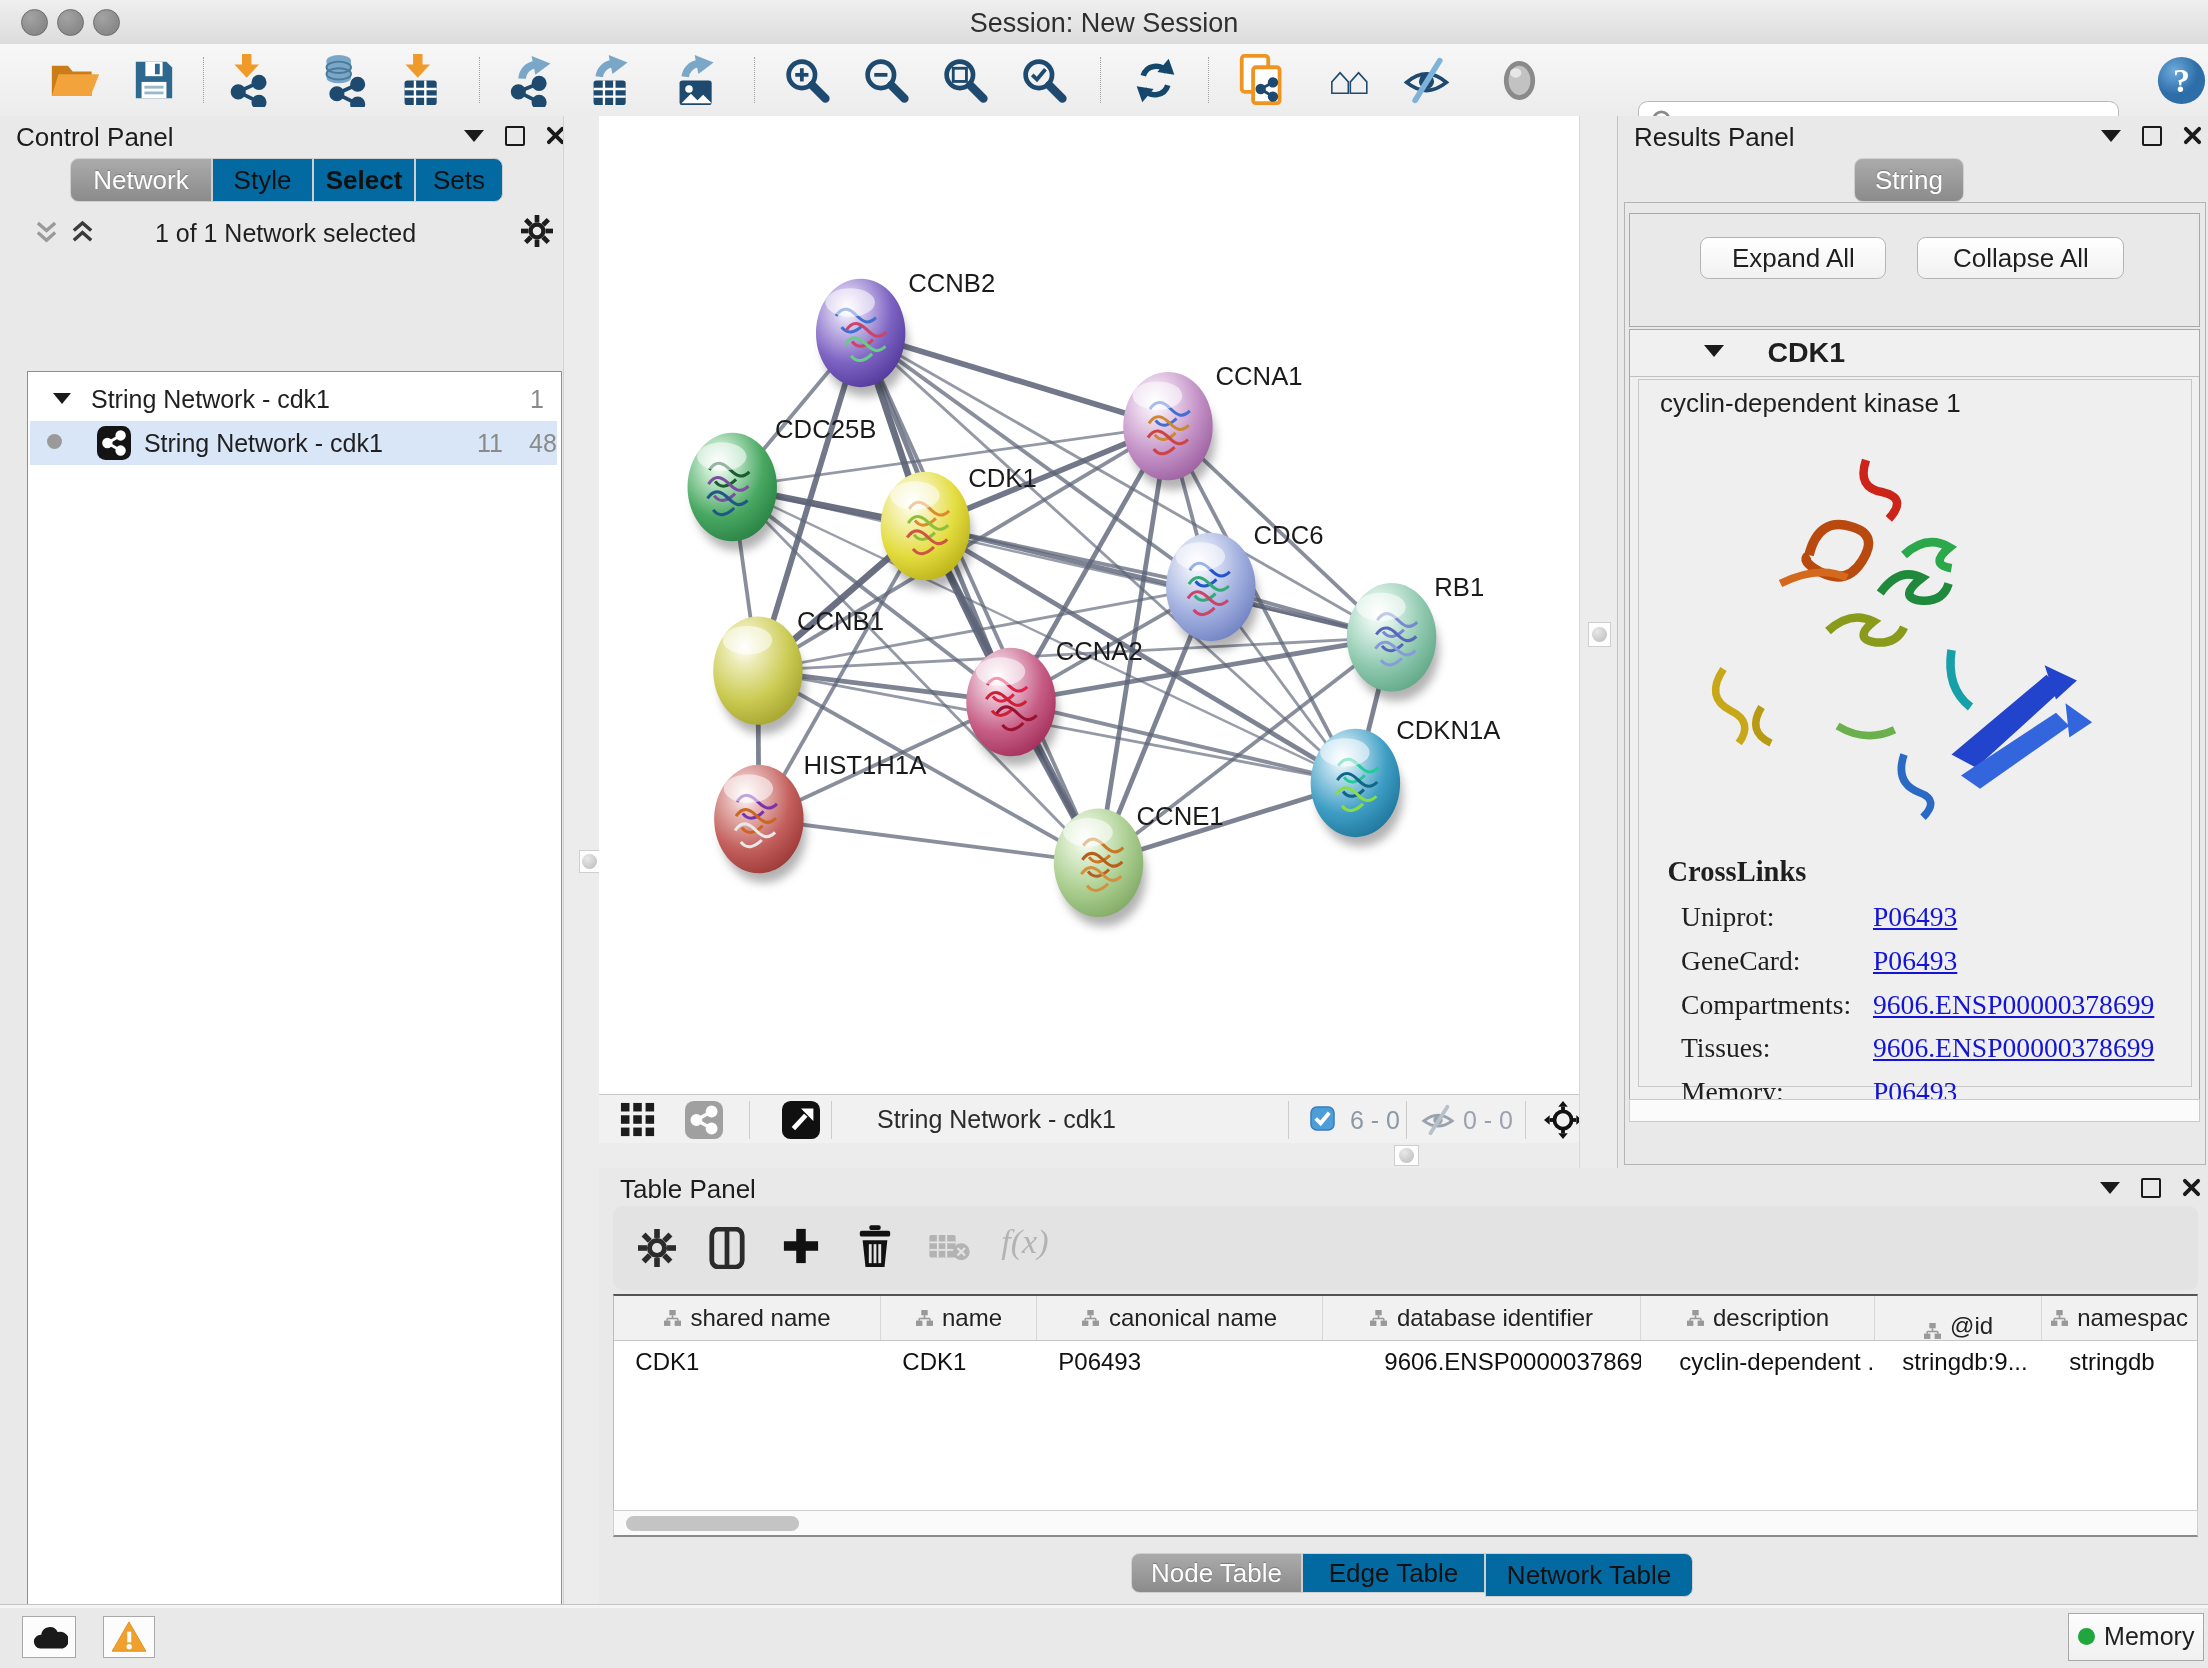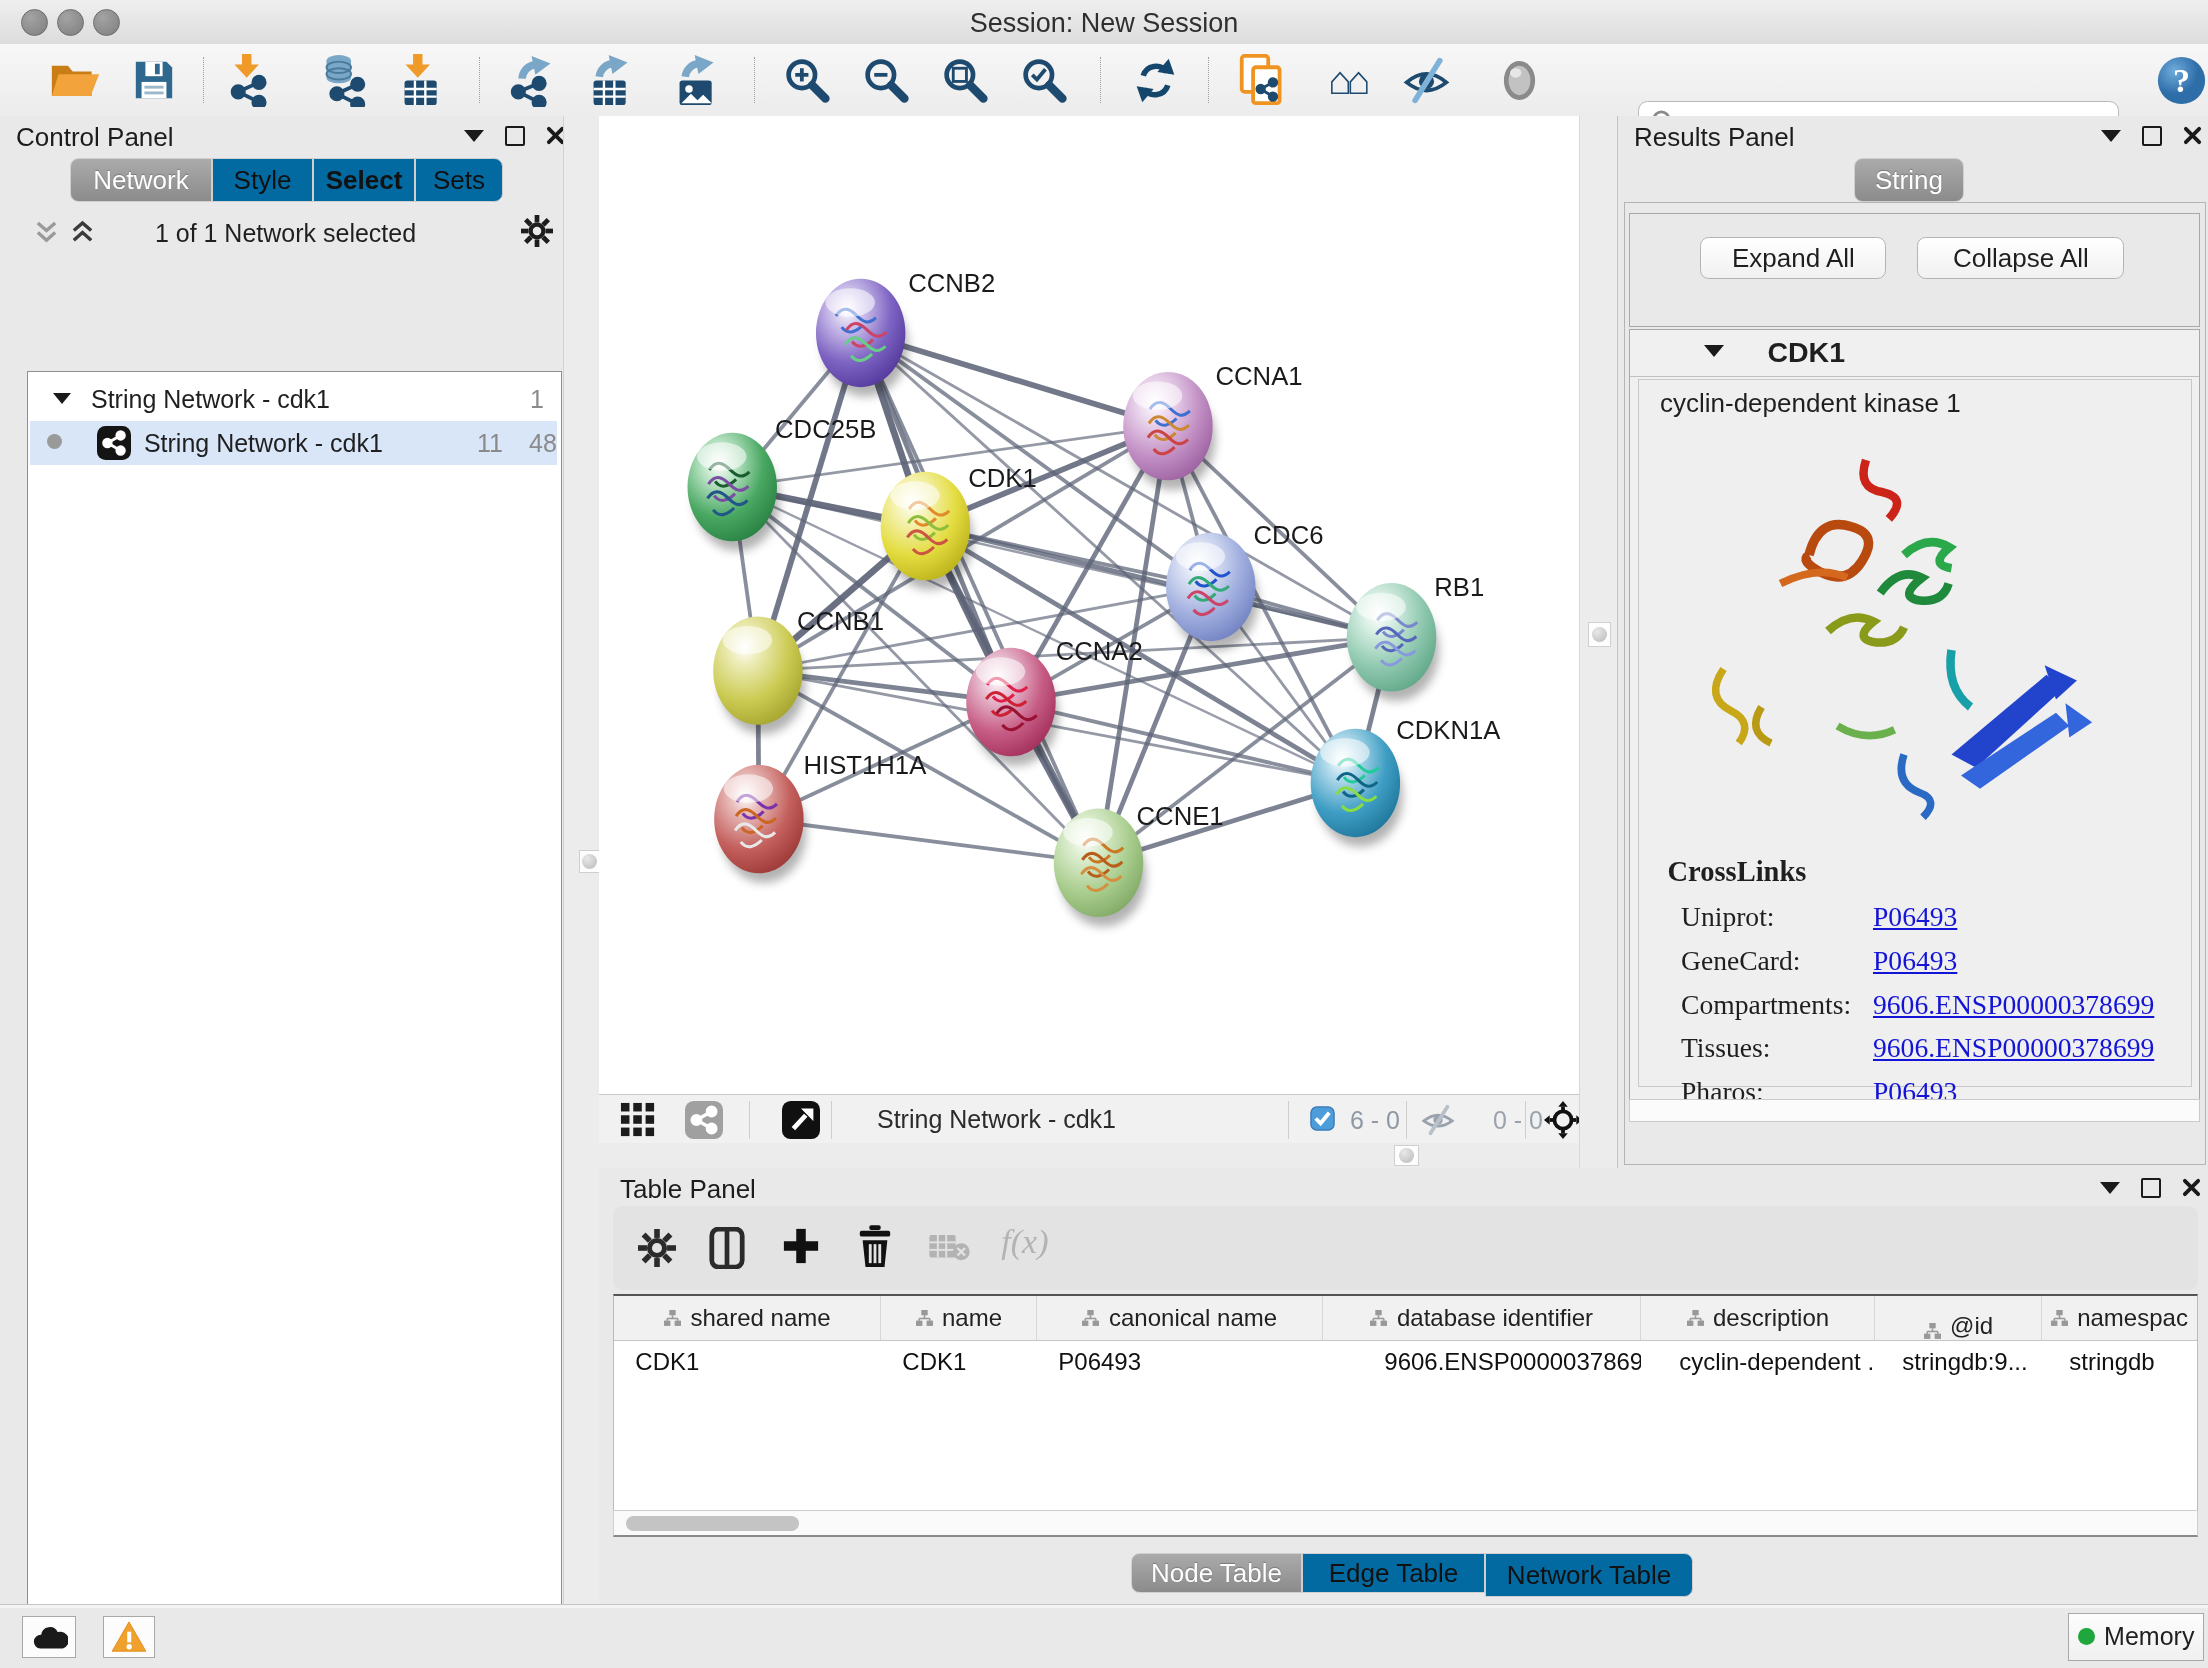--- a/index.html
+++ b/index.html
@@ -559,21 +559,21 @@
   </div>
   <div class="abs" style="left:751px;top:10.5px;font-size:25px;color:#8d98a5;">6 - 0</div>
   <div class="abs" style="left:807px;top:5.7px;height:38px;border-left:1px solid #cdcdcd;"></div>
   <div class="abs" style="left:820px;top:7.6px;">
     <svg width="38" height="34" viewBox="0 0 40 36">
         <path d="M5 19 Q20 7 35 19 Q20 30 5 19 Z" stroke="#9aa2ad" stroke-width="3" fill="none"></path>
         <circle cx="20" cy="18" r="5" fill="#9aa2ad"></circle>
         <line x1="30" y1="4" x2="12" y2="32" stroke="#b9c0c9" stroke-width="4" stroke-linecap="round"></line>
       </svg>
   </div>
-  <div class="abs" style="left:864px;top:10.5px;font-size:25px;color:#9aa2ad;margin-left:30px;">0 - 0</div>
+  <div class="abs" style="left:864px;top:10.5px;font-size:25px;color:#9aa2ad;">0 - 0</div>
   <div class="abs" style="left:926px;top:5.7px;height:38px;border-left:1px solid #cdcdcd;"></div>
   <div class="abs" style="left:945px;top:5.7px;">
     <svg width="38" height="38" viewBox="0 0 40 40">
         <circle cx="20" cy="20" r="9" stroke="#111" stroke-width="4" fill="none"></circle>
         <line x1="20" y1="6" x2="20" y2="12" stroke="#111" stroke-width="4"></line>
         <line x1="20" y1="28" x2="20" y2="34" stroke="#111" stroke-width="4"></line>
         <line x1="6" y1="20" x2="12" y2="20" stroke="#111" stroke-width="4"></line>
         <line x1="28" y1="20" x2="34" y2="20" stroke="#111" stroke-width="4"></line>
         <polygon points="15,6 25,6 20,0" fill="#111"></polygon>
         <polygon points="15,34 25,34 20,40" fill="#111"></polygon>
@@ -637,21 +637,21 @@
       </svg>
       <div class="abs serif" style="left:28.5px;top:476px;font-size:28.5px;font-weight:bold;">CrossLinks</div>
       <div class="abs serif" style="left:42px;top:521px;font-size:27.6px;">Uniprot:</div>
       <a class="abs link" style="left:234px;top:521px;">P06493</a>
       <div class="abs serif" style="left:42px;top:565px;font-size:27.6px;">GeneCard:</div>
       <a class="abs link" style="left:234px;top:565px;">P06493</a>
       <div class="abs serif" style="left:42px;top:609px;font-size:27.6px;">Compartments:</div>
       <a class="abs link" style="left:234px;top:609px;">9606.ENSP00000378699</a>
       <div class="abs serif" style="left:42px;top:652px;font-size:27.6px;">Tissues:</div>
       <a class="abs link" style="left:234px;top:652px;">9606.ENSP00000378699</a>
-      <div class="abs serif" style="left:42px;top:696px;font-size:27.6px;">Pharos:</div>
+      <div class="abs serif" style="left:42px;top:696px;font-size:27.6px;">Memory:</div>
       <a class="abs link" style="left:234px;top:696px;">P06493</a>
     </div>
   </div>
   <div class="abs" style="left:11.4px;top:983px;width:569px;height:21px;background:#fbfbfb;border:1px solid #cacaca;"></div>
 </div>
 
 <div class="abs" style="left:599px;top:1168px;width:1609px;height:436px;background:#e9e9e9;">
   <div class="abs panel-title" style="left:21px;top:5.7px;">Table Panel</div>
   <div class="abs winctl" style="left:1501px;top:9.5px;">
     <span class="tri"></span>

